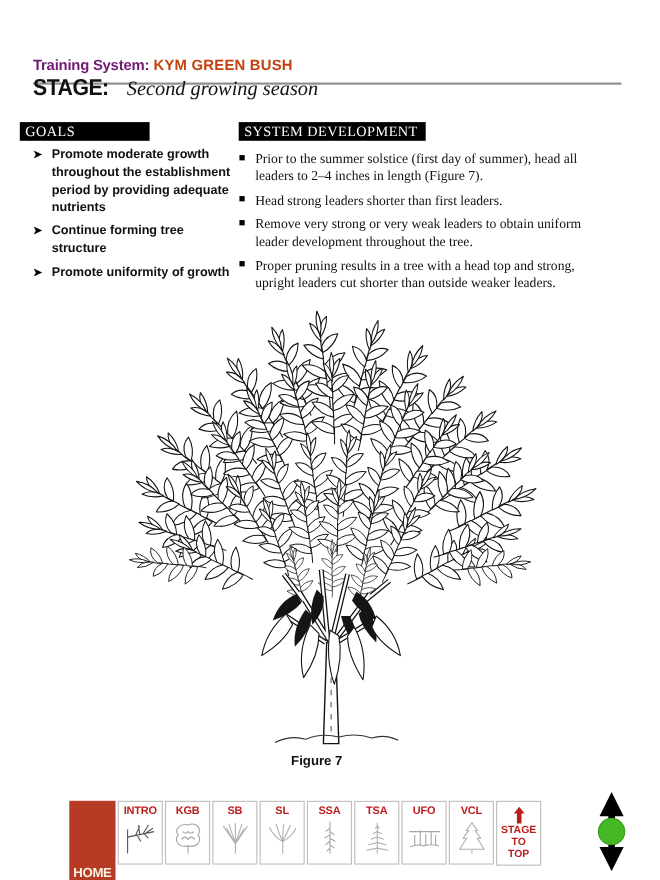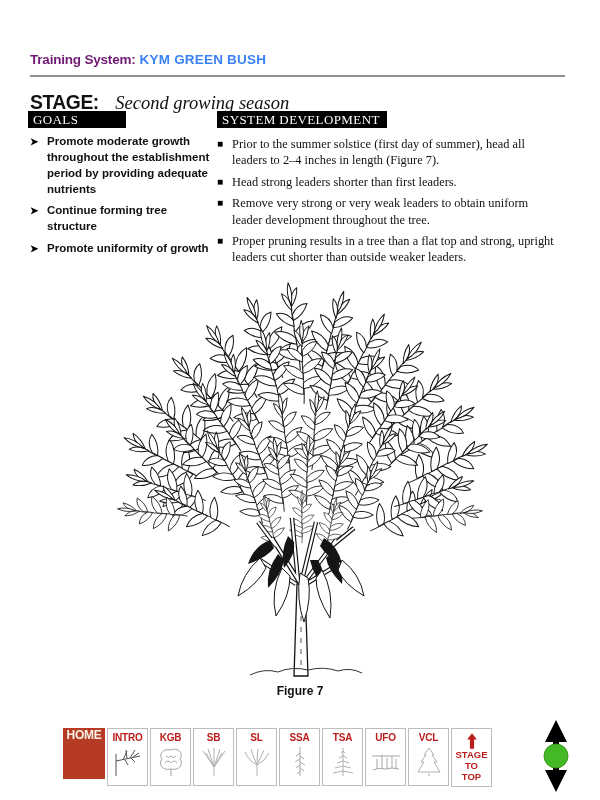--- a/index.html
+++ b/index.html
@@ -2,54 +2,54 @@
 <html><head>
 <meta charset="utf-8">
 <style>
   html,body{margin:0;padding:0;background:#e8e8e8;}
   #page{position:relative;width:600px;height:800px;background:#fff;overflow:hidden;
         font-family:"Liberation Sans",sans-serif;color:#111;}
 
   
   .title-row{position:absolute;left:30px;top:52px;font-size:13.5px;font-weight:bold;letter-spacing:-0.2px;}
   .title-row .sys{color:#701a75;}
-  .title-row .val{color:#3b82f6;margin-left:4px;letter-spacing:0.2px;}
+  .title-row .val{color:#c2410c;margin-left:4px;letter-spacing:0.2px;}
   .title-rule{position:absolute;left:30px;top:75px;width:535px;height:2px;background:#8f8f8f;}
 
-  .stage-row{position:absolute;left:30px;top:90px;white-space:nowrap;}
+  .stage-row{position:absolute;left:30px;top:68px;white-space:nowrap;}
   .stage-label{font-size:21px;font-weight:800;letter-spacing:-0.5px;display:inline-block;transform:scaleX(.92);transform-origin:left;}
   .stage-value{font-family:"Liberation Serif",serif;font-style:italic;font-size:18.5px;margin-left:6px;}
 
   
   .bar{position:absolute;top:111px;height:17px;background:#000;color:#fff;
        font-family:"Liberation Serif",serif;font-size:13px;line-height:17px;padding-left:5px;box-sizing:border-box;letter-spacing:.4px;}
-  #goals-bar{left:28px;width:98px;}
+  #goals-bar{left:18px;width:118px;}
   #sd-bar{left:217px;width:170px;}
 
   
   #goals-list{position:absolute;left:30px;top:134px;width:182px;}
   .goal-item{display:flex;margin-bottom:6px;font-weight:bold;font-size:11.5px;line-height:1.38;}
   .goal-bullet{width:17px;flex:none;font-size:10px;line-height:1.6;color:#000;}
 
   
   #sd-list{position:absolute;left:217px;top:136px;width:340px;}
   .sd-item{display:flex;margin-bottom:5px;font-family:"Liberation Serif",serif;font-size:12.4px;line-height:1.32;}
   .sd-bullet{width:15px;flex:none;font-size:10px;line-height:1.55;color:#000;}
 
   
   #tree-wrap{position:absolute;left:110px;top:278px;width:380px;height:404px;}
-  #figure-caption{position:absolute;left:110px;top:684px;width:380px;text-align:center;
+  #figure-caption{position:absolute;left:98px;top:684px;width:380px;text-align:center;
                   font-size:12px;font-weight:bold;}
 
   
   #nav{position:absolute;left:63px;top:728px;display:flex;gap:2px;align-items:flex-start;}
   .nav-box{width:39px;height:53px;border:1.5px solid #bdbdbd;background:#fff;
            display:flex;flex-direction:column;align-items:center;padding-top:3px;cursor:pointer;}
   .nav-label{font-size:10px;font-weight:bold;color:#bb1d1b;letter-spacing:-0.2px;}
-  #home-btn{width:42px;height:51px;background:#b63b24;border:none;display:flex;align-items:flex-start;justify-content:center;cursor:pointer;}
+  #home-btn{width:42px;height:72px;background:#b63b24;border:none;display:flex;align-items:flex-end;justify-content:center;cursor:pointer;}
   #home-btn span{color:#f7f1e6;font-weight:bold;font-size:12px;letter-spacing:-0.3px;}
   #back-top-btn{padding-top:4px;}
   .btt-line{font-size:9.5px;font-weight:bold;color:#bb1d1b;line-height:1.18;}
   .nav-icon{margin-top:1px;}
 
   
   #scroll-widget{position:absolute;left:537px;top:718px;width:38px;height:76px;}
 </style>
 </head>
 <body>
@@ -92,21 +92,21 @@
     <div class="sd-item">
       <span class="sd-bullet">■</span>
       <span>Head strong leaders shorter than first leaders.</span>
     </div>
     <div class="sd-item">
       <span class="sd-bullet">■</span>
       <span>Remove very strong or very weak leaders to obtain uniform leader development throughout the tree.</span>
     </div>
     <div class="sd-item">
       <span class="sd-bullet">■</span>
-      <span>Proper pruning results in a tree than a flat top and strong, upright leaders cut shorter than outside weaker leaders.</span>
+      <span>Proper pruning results in a tree with a head top and strong, upright leaders cut shorter than outside weaker leaders.</span>
     </div>
   </div>
 
   <div id="tree-wrap">
     <svg width="380" height="404" viewBox="0 0 380 404">
       <defs>
         <g id="shoot">
           <path d="M0,2 C2,-18 -2,-44 0,-66" fill="none" stroke="#141414" stroke-width="1"></path>
           <g fill="#fff" stroke="#141414" stroke-width="1" stroke-linejoin="round">
             <path d="M0,-8 Q-12,-9 -21,-20 Q-9,-22 0,-14 Z"></path>

